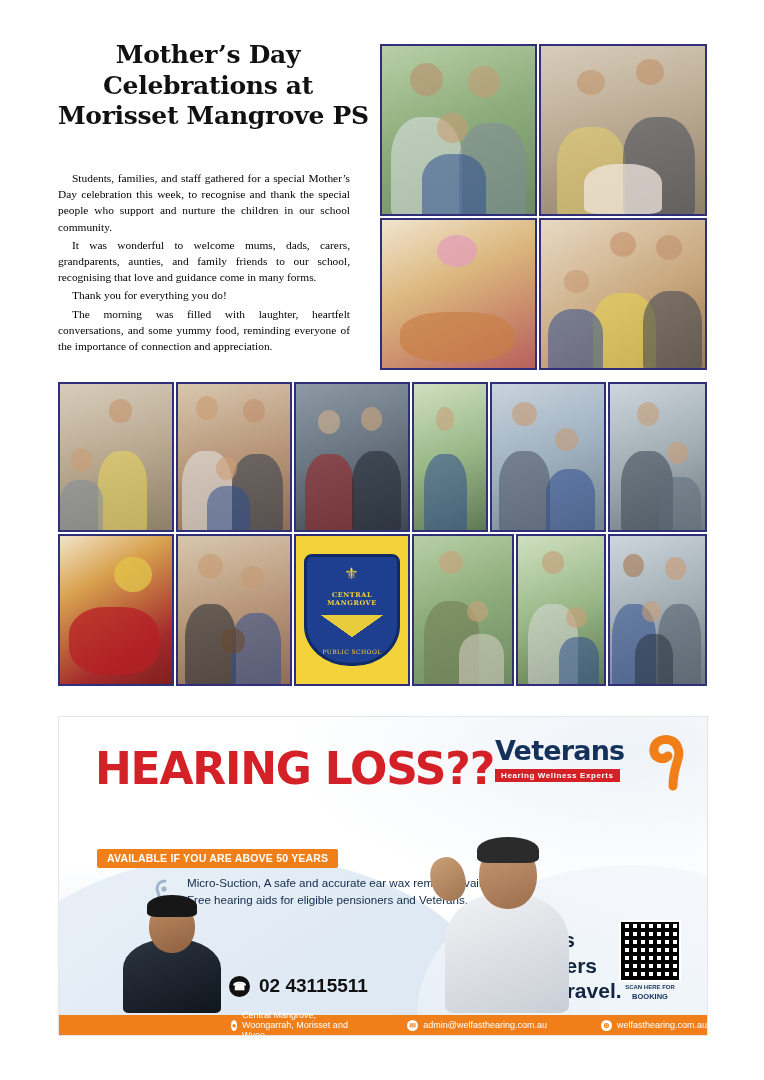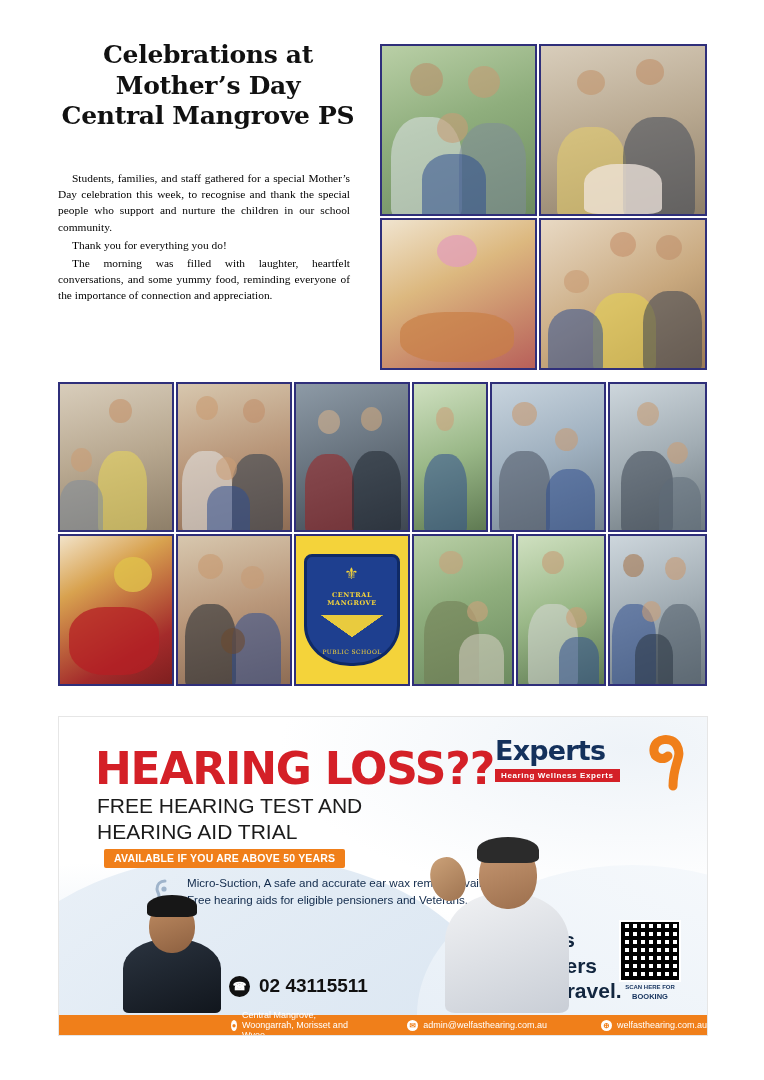--- a/index.html
+++ b/index.html
@@ -201,21 +201,20 @@
     position: absolute;
     left: 38px;
     top: 132px;
     background: #f07f1a;
     color: #fff;
     font-size: 10.5px;
     font-weight: bold;
     letter-spacing: .2px;
     padding: 3px 10px 4px;
     border-radius: 2px;
-    margin-left: 7px;
   }
   .ad-bullets {
     position: absolute;
     left: 128px;
     top: 158px;
     width: 400px;
     font-size: 11.6px;
     line-height: 1.45;
     color: #10294a;
   }
@@ -432,27 +431,28 @@
     color: #222;
   }
 </style>
 </head>
 <body>
 
 <div class="page">
 
   <div class="article">
     <div class="headline">
+      <div>Mother’s Day</div>
       <div>Celebrations at</div>
-      <div>Mother’s Day</div>
-      <div>Central Mangrove PS</div>
+      <div>Morisset Mangrove PS</div>
     </div>
 
     <div class="body-col">
       <p>Students, families, and staff gathered for a special Mother’s Day celebration this week, to recognise and thank the special people who support and nurture the children in our school community.</p>
+      <p>It was wonderful to welcome mums, dads, carers, grandparents, aunties, and family friends to our school, recognising that love and guidance come in many forms.</p>
       <p>Thank you for everything you do!</p>
       <p>The morning was filled with laughter, heartfelt conversations, and some yummy food, reminding everyone of the importance of connection and appreciation.</p>
     </div>
   </div>
 
   <div class="photo" style="left:380px; top:44px; width:157px; height:172px;">
     <div class="ph-inner garden"></div>
     <div class="head" style="left:18%; top:10%; width:22%; height:20%; background:#b9906a;"></div>
     <div class="fig" style="left:6%; width:46%; height:62%; background:#dfe3e8;"></div>
     <div class="head" style="left:56%; top:12%; width:21%; height:19%; background:#c59b75;"></div>
@@ -583,24 +583,20 @@
     <div class="head" style="left:34%; top:44%; width:20%; height:14%; background:#cb9e77;"></div>
     <div class="fig" style="left:26%; width:40%; height:38%; background:#2a3442;"></div>
   </div>
 
   <div class="advert">
     <div class="ad-swoosh"></div>
     <div class="ad-swoosh2"></div>
 
     <div class="ad-headline">HEARING LOSS??</div>
 
-    <div class="ad-sub">
-      <div>FREE HEARING TEST AND</div>
-      <div>HEARING AID TRIAL</div>
-    </div>
 
     <div class="ad-badge">AVAILABLE IF YOU ARE ABOVE 50 YEARS</div>
 
     <div class="ad-bullet-icon">
       <svg viewBox="0 0 30 30" width="30" height="30" aria-hidden="true">
         <path d="M18 4c-5 0-8 3.5-8 8 0 3 2 4 2 7 0 3 2 5 4.5 5 2 0 3-1.3 3-3" fill="none" stroke="#9fb4cb" stroke-width="3" stroke-linecap="round"></path>
         <circle cx="17" cy="12" r="2.6" fill="#9fb4cb"></circle>
       </svg>
     </div>
 
@@ -627,21 +623,21 @@
       <div class="m-hair"></div>
       <div class="m-hand"></div>
     </div>
 
     <div class="ad-phone">
       <span class="circle">☎</span>
       <span>02 43115511</span>
     </div>
 
     <div class="ad-logo">
-      <div class="brand">Experts</div>
+      <div class="brand">Veterans</div>
       <div class="tagline">Hearing Wellness Experts</div>
       <div class="logo-mark">
         <svg viewBox="0 0 46 58" width="46" height="58" aria-hidden="true">
           <path d="M30 53 C30 30 40 24 34 13 C29 3 12 5 11 16 C10 25 20 28 25 23" fill="none" stroke="#f07f1a" stroke-width="9" stroke-linecap="round"></path>
         </svg>
       </div>
     </div>
 
     <div class="qr-box">
       <div class="qr"></div>

